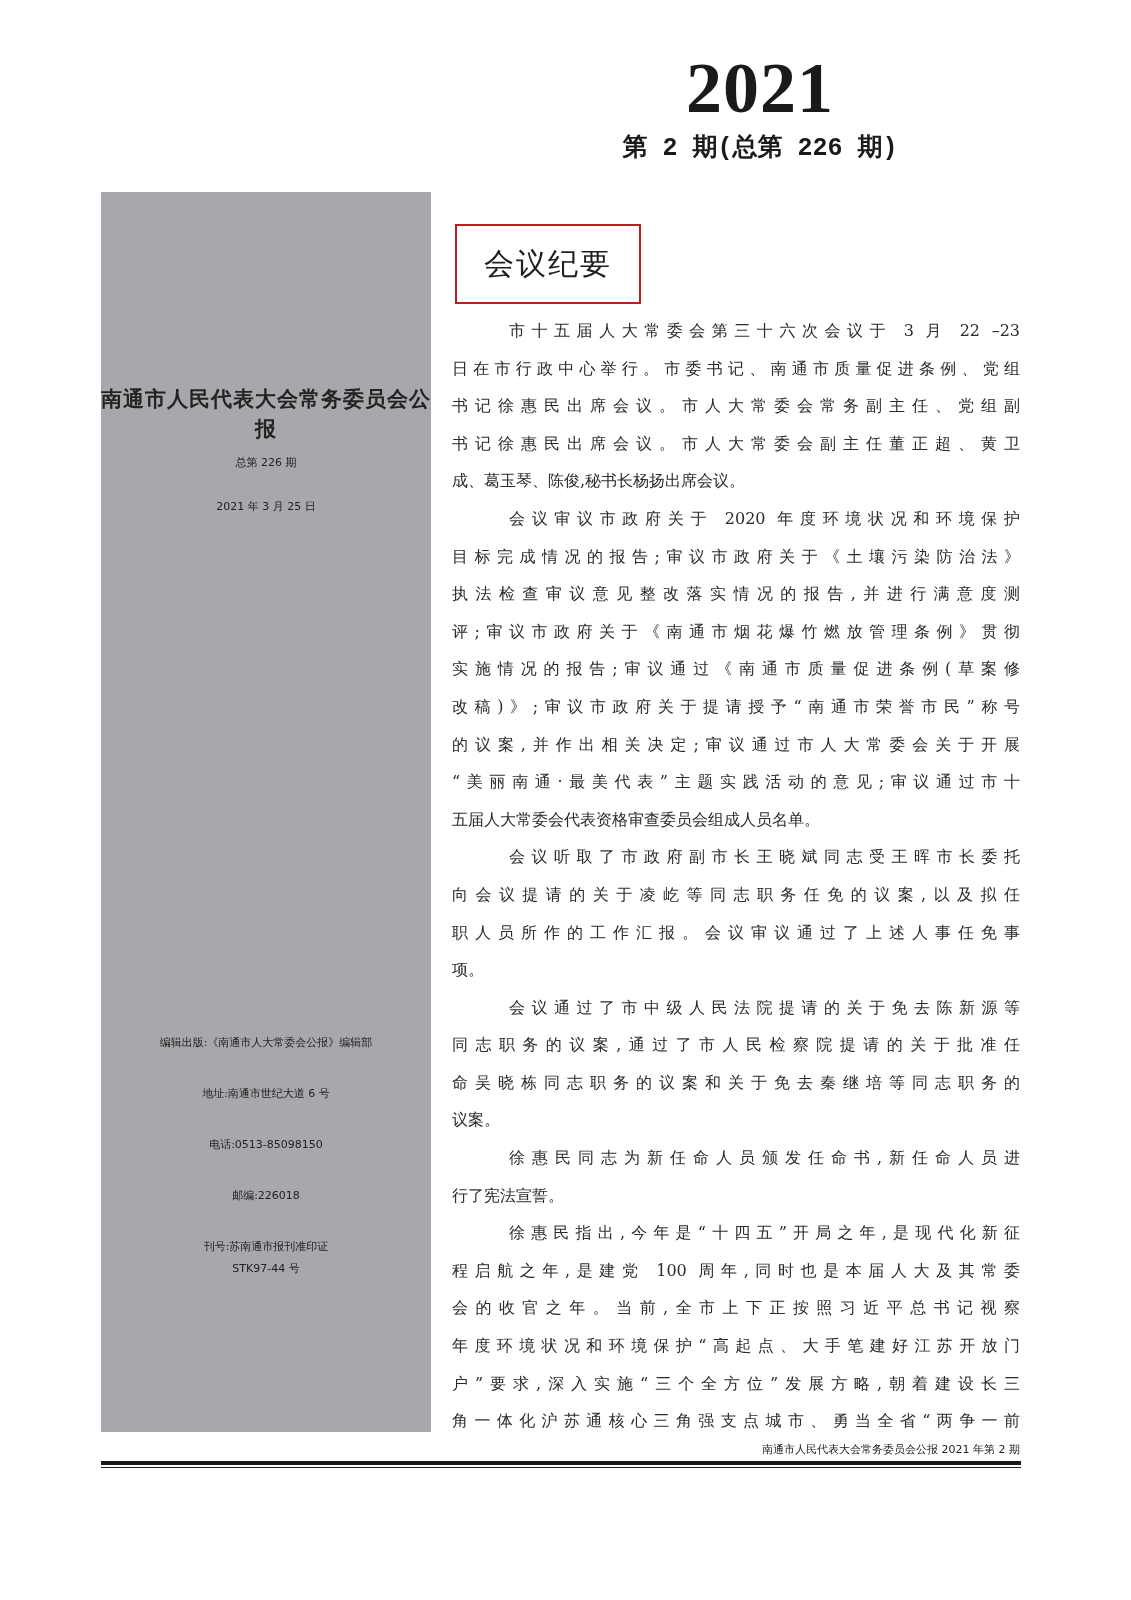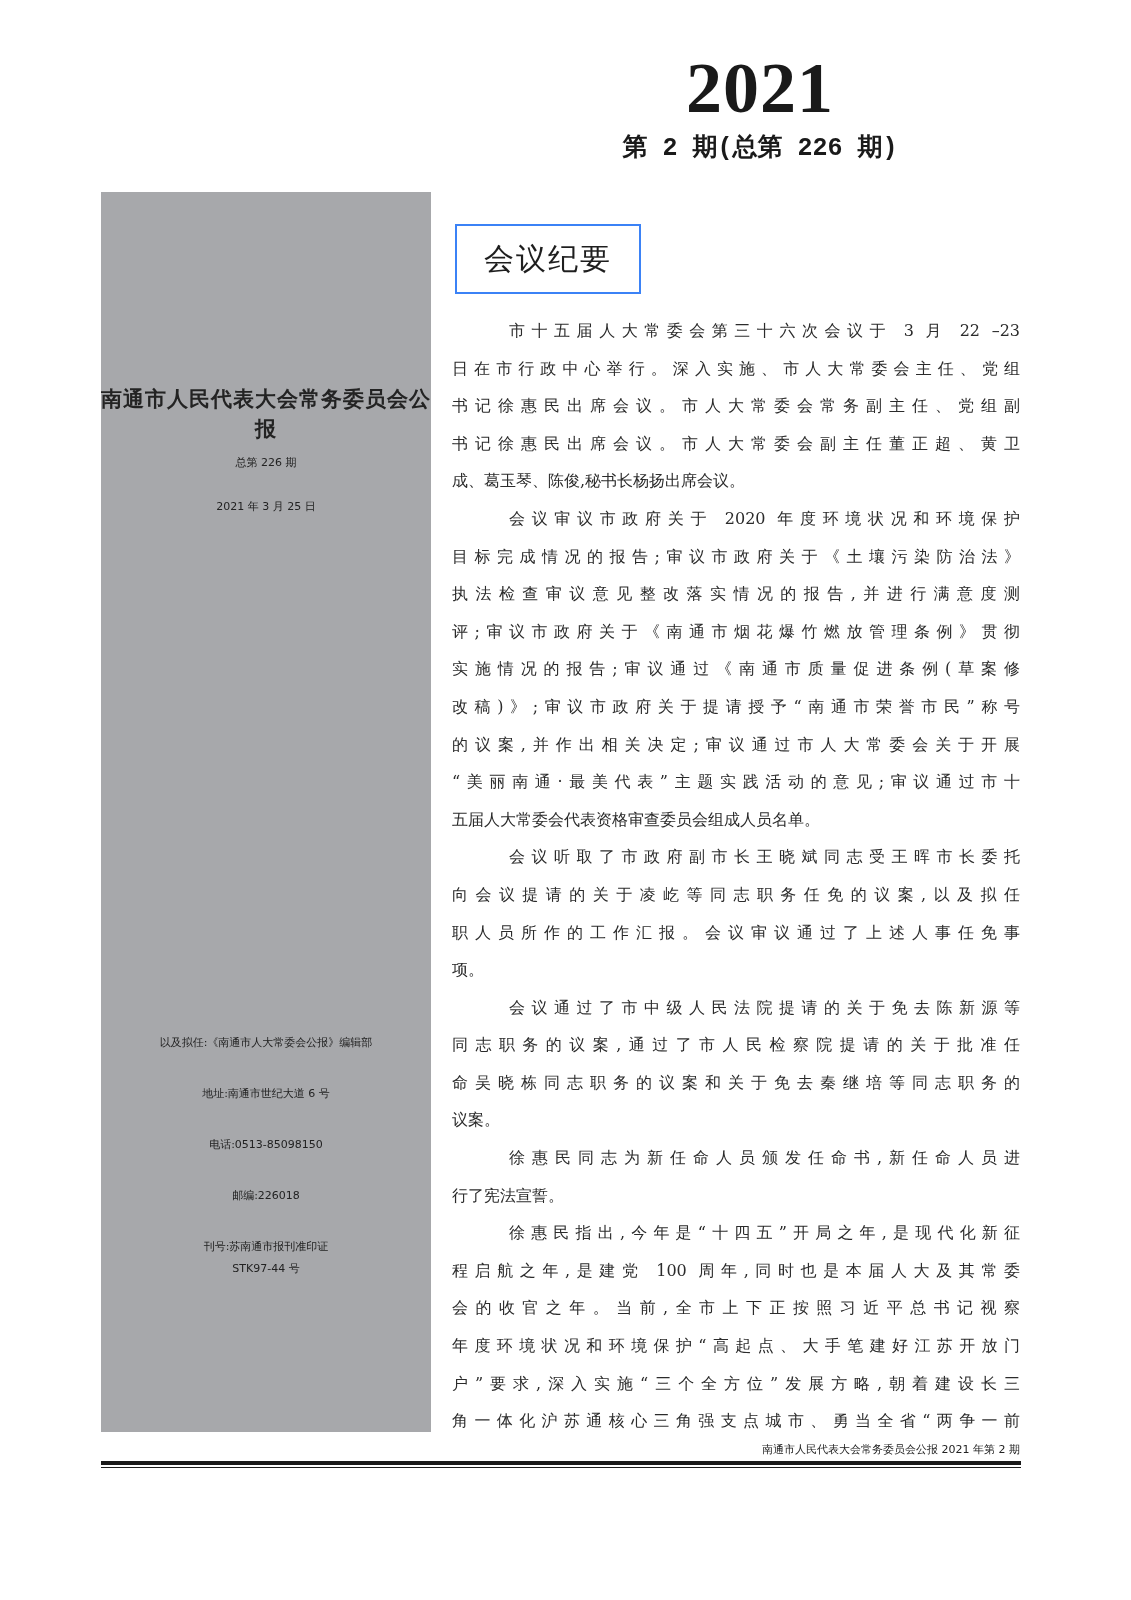--- a/index.html
+++ b/index.html
@@ -9,22 +9,22 @@
           font-family: "Liberation Serif", "DejaVu Serif", serif; font-weight: bold; font-size: 72px; line-height: 80px; color: #1a1a1a; letter-spacing: 1px; }
   .issue { position: absolute; left: 600px; top: 132px; width: 320px; text-align: center;
            font-family: Liberation Mono, monospace; font-weight: bold; font-size: 25px; line-height: 34px; color: #1a1a1a; }
 
   .side-panel { position: absolute; left: 101px; top: 192px; width: 330px; height: 1240px; background: #a7a8ab; }
   .side-title { position: absolute; left: 0; top: 192px; width: 330px; text-align: center;
                 font-family: "DejaVu Sans", sans-serif; font-weight: bold; font-size: 21px; line-height: 30px; letter-spacing: 1px; color: #232323; }
   .side-line { position: absolute; left: 0; width: 330px; text-align: center;
                font-family: "DejaVu Sans", sans-serif; font-size: 11px; line-height: 18px; color: #222; }
 
-  .heading-box { position: absolute; left: 455px; top: 224px; width: 186px; height: 70px;
-                 border: 2px solid #3b82f6; box-sizing: border-box; background: #fff; }
+  .heading-box { position: absolute; left: 455px; top: 224px; width: 186px; height: 80px;
+                 border: 2px solid #b91c1c; box-sizing: border-box; background: #fff; }
   .heading-text { position: absolute; left: 0; top: 0; width: 100%; height: 100%; display: flex; align-items: center; justify-content: center;
                   font-family: "DejaVu Sans", sans-serif; font-size: 30px; letter-spacing: 2px; color: #1e1e1e; }
 
   .body-text { position: absolute; left: 452px; top: 312px; width: 568px; }
   .line { display: block; height: 37.6px; line-height: 37.6px; font-size: 16px; color: #2b2b2b;
           text-align: justify; text-align-last: justify; white-space: nowrap; overflow: hidden; letter-spacing: 0; }
   .line.last { text-align-last: left; }
   .line.indent { padding-left: 57px; box-sizing: border-box; }
 
   .footer-text { position: absolute; left: 560px; top: 1441px; width: 460px; text-align: right;
@@ -35,35 +35,35 @@
 </head>
 <body>
 
 <div class="year">2021</div>
 <div class="issue">第 2 期(总第 226 期)</div>
 
 <div class="side-panel">
   <div class="side-title">南通市人民代表大会常务委员会公报</div>
   <div class="side-line" style="top:262px">总第 226 期</div>
   <div class="side-line" style="top:306px">2021 年 3 月 25 日</div>
-  <div class="side-line" style="top:842px">以及拟任:《南通市人大常委会公报》编辑部</div>
+  <div class="side-line" style="top:842px">编辑出版:《南通市人大常委会公报》编辑部</div>
   <div class="side-line" style="top:893px">地址:南通市世纪大道 6 号</div>
   <div class="side-line" style="top:944px">电话:0513-85098150</div>
   <div class="side-line" style="top:995px">邮编:226018</div>
   <div class="side-line" style="top:1046px">刊号:苏南通市报刊准印证</div>
   <div class="side-line" style="top:1068px">STK97-44 号</div>
 </div>
 
 <div class="heading-box">
   <div class="heading-text">会议纪要</div>
 </div>
 
 <div class="body-text">
   <span class="line indent">市十五届人大常委会第三十六次会议于 3 月 22 –23</span>
-  <span class="line">日在市行政中心举行。深入实施、市人大常委会主任、党组</span>
+  <span class="line">日在市行政中心举行。市委书记、南通市质量促进条例、党组</span>
   <span class="line">书记徐惠民出席会议。市人大常委会常务副主任、党组副</span>
   <span class="line">书记徐惠民出席会议。市人大常委会副主任董正超、黄卫</span>
   <span class="line last">成、葛玉琴、陈俊,秘书长杨扬出席会议。</span>
   <span class="line indent">会议审议市政府关于 2020 年度环境状况和环境保护</span>
   <span class="line">目标完成情况的报告;审议市政府关于《土壤污染防治法》</span>
   <span class="line">执法检查审议意见整改落实情况的报告,并进行满意度测</span>
   <span class="line">评;审议市政府关于《南通市烟花爆竹燃放管理条例》贯彻</span>
   <span class="line">实施情况的报告;审议通过《南通市质量促进条例(草案修</span>
   <span class="line">改稿)》;审议市政府关于提请授予“南通市荣誉市民”称号</span>
   <span class="line">的议案,并作出相关决定;审议通过市人大常委会关于开展</span>

